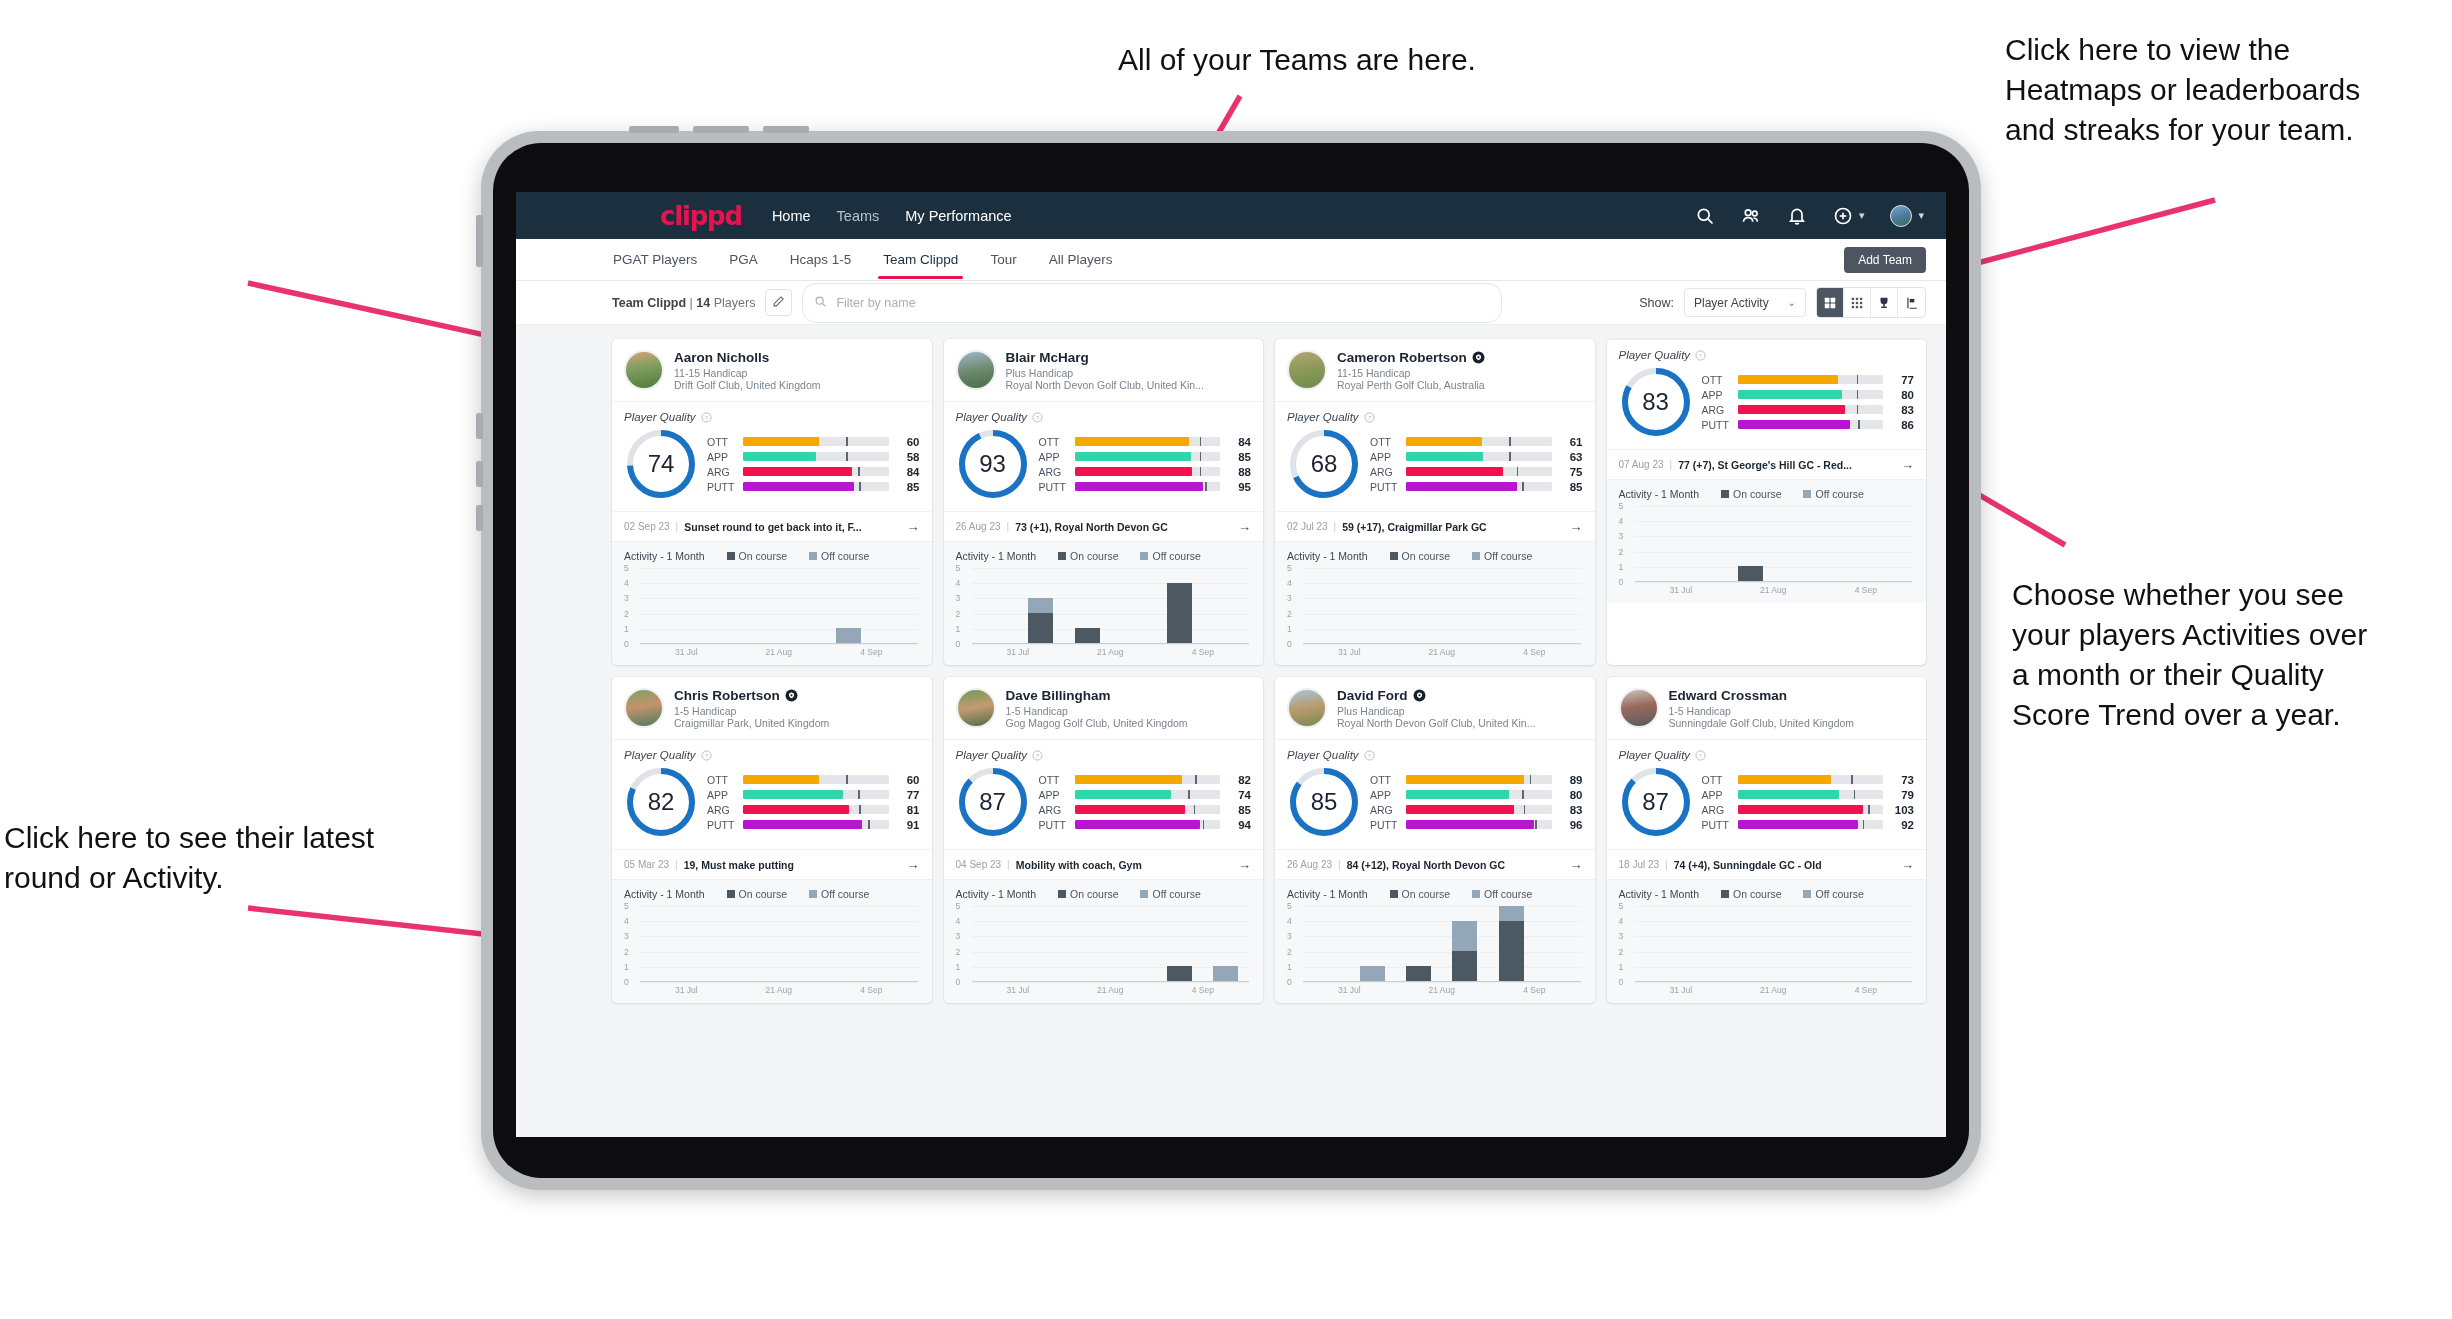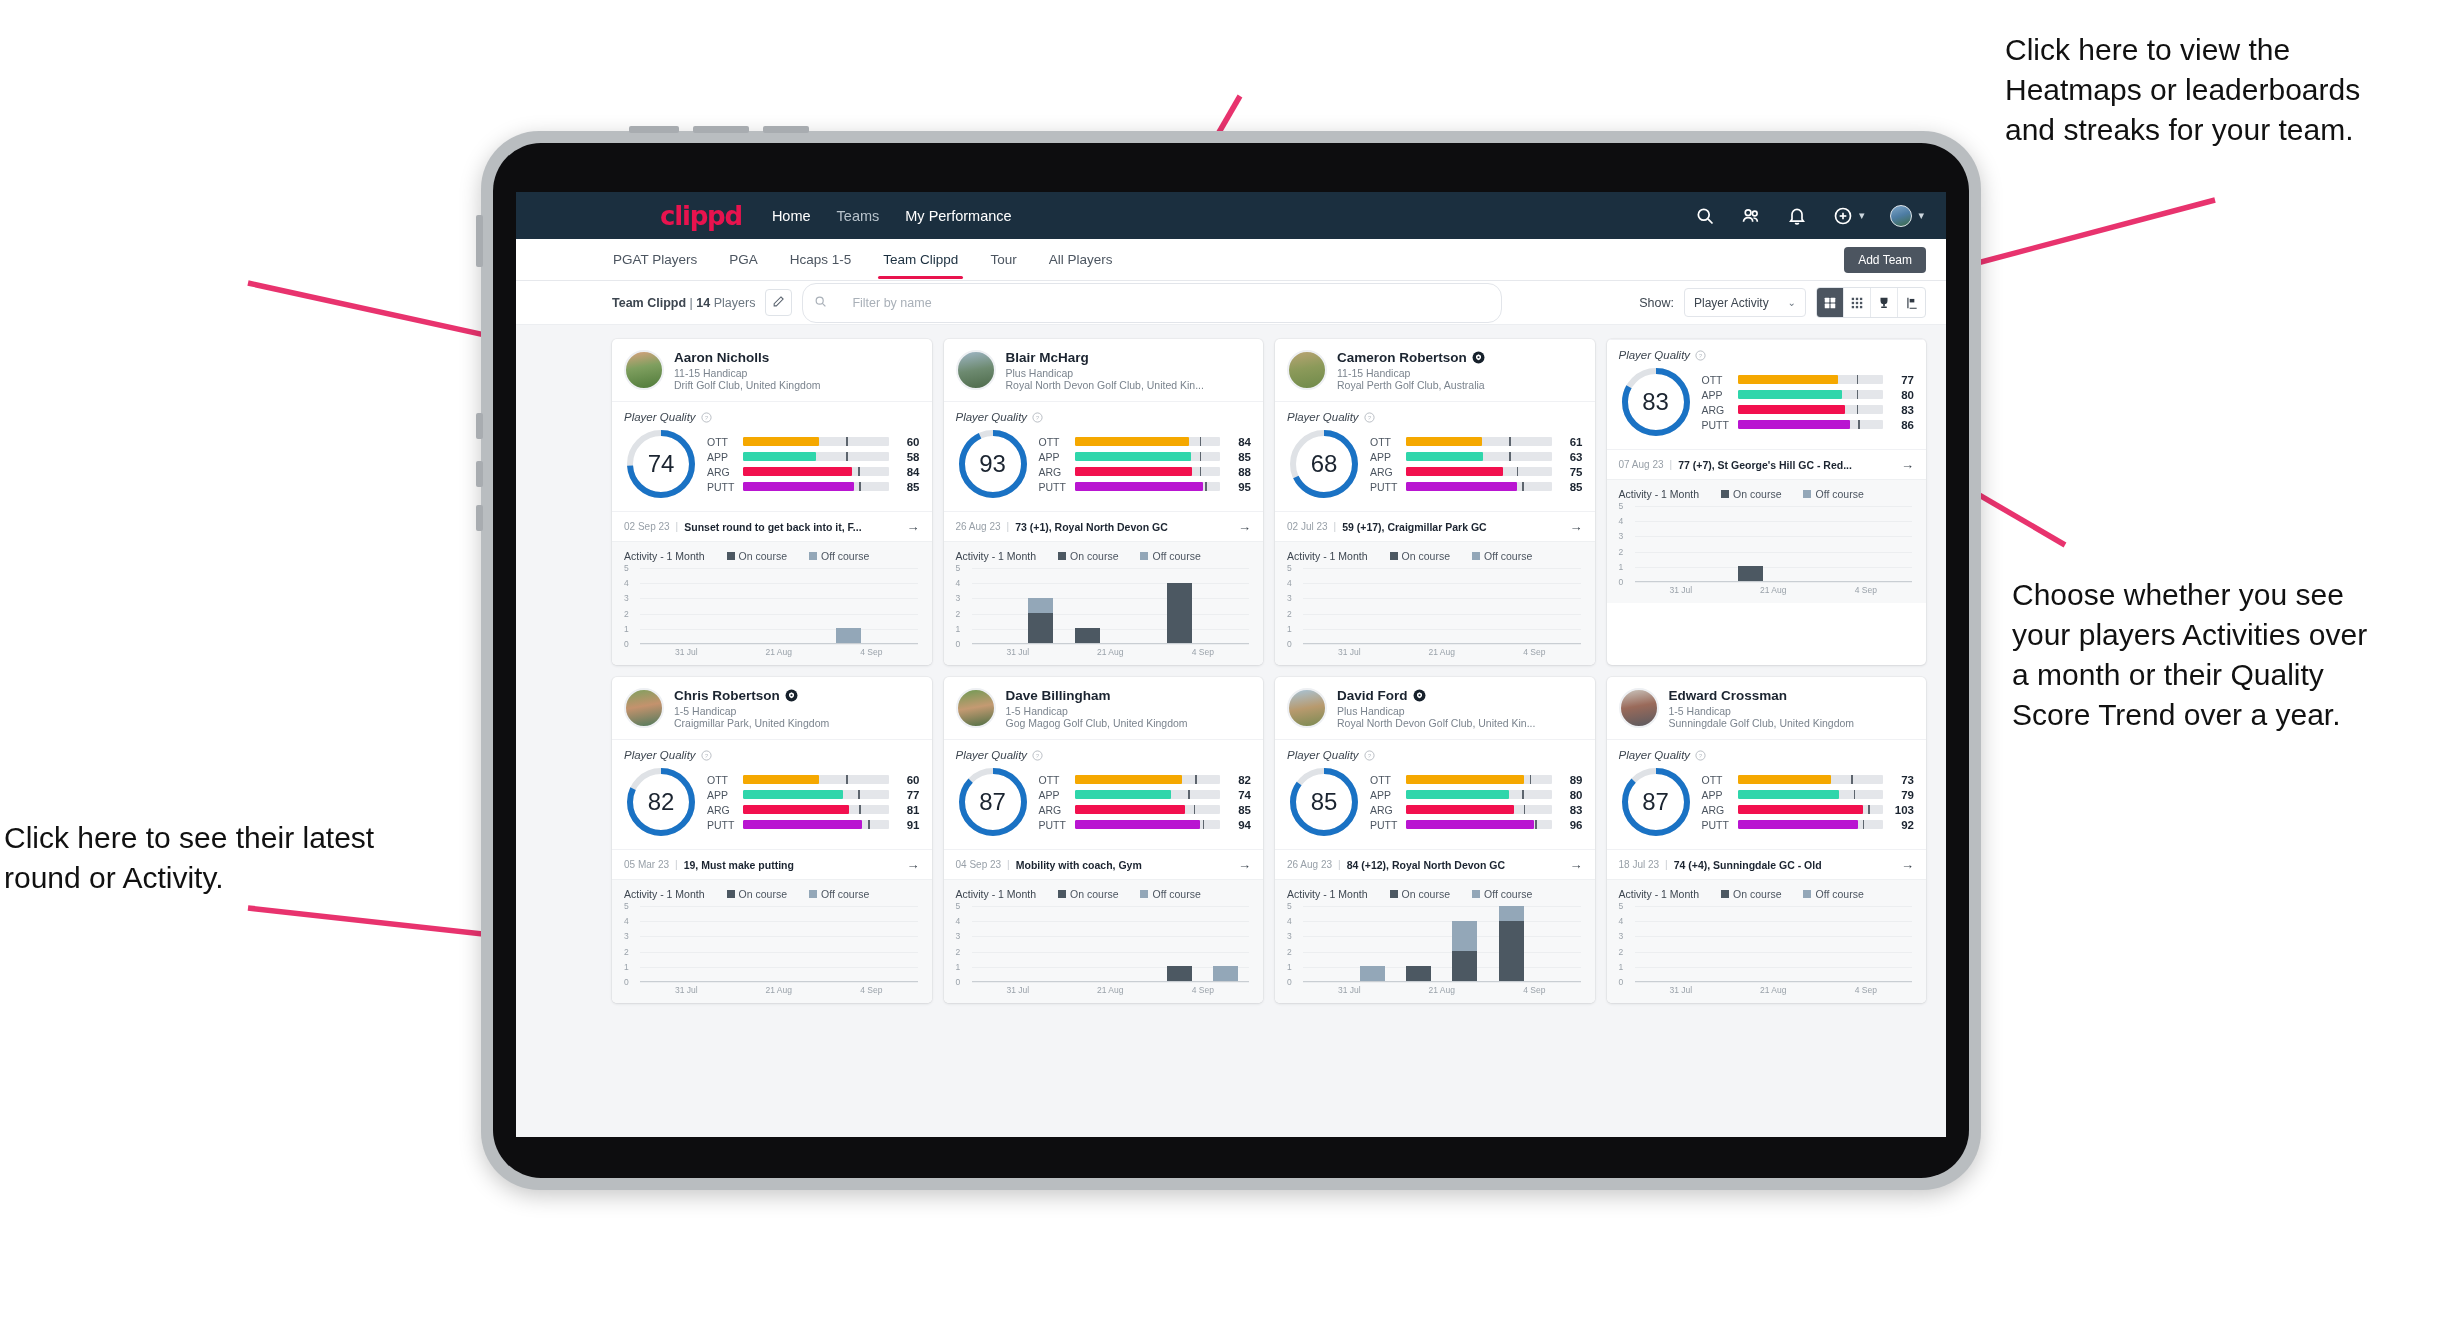--- a/index.html
+++ b/index.html
@@ -99,21 +99,21 @@
   .teamlabel { font-size: 12.5px; color: #3d4650; white-space: nowrap; }
   .teamlabel b { font-weight: bold; }
   .teamlabel .cnt { color: #6b7680; }
   .pencil-box {
     width: 27px; height: 27px; border: 1px solid #dfe3e8; border-radius: 4px;
     display: flex; align-items: center; justify-content: center; background:#fff;
   }
   .pencil-box svg { width: 13px; height: 13px; }
   .searchbox {
     flex: 1; height: 40px; border: 1px solid #e2e5ea; border-radius: 14px;
-    background: #fff; display: flex; align-items: center; padding: 0 11px; gap: 25px;
+    background: #fff; display: flex; align-items: center; padding: 0 11px; gap: 9px;
     max-width: 700px;
   }
   .searchbox svg { width: 13px; height: 13px; flex: none; }
   .searchbox span { font-size: 12.5px; color: #a9b0b8; }
   .showlabel { font-size: 12.5px; color: #3d4650; margin-left: auto; white-space: nowrap; text-align: center; }
   .select {
     width: 122px; height: 29px; border: 1px solid #e2e5ea; border-radius: 4px;
     background: #fff; display: flex; align-items: center; justify-content: space-between;
     padding: 0 9px; font-size: 12px; color: #3d4650;
   }
@@ -191,20 +191,21 @@
   .bseg-off { background: #93a7b8; }
   .bseg-on { background: #4c5862; }
   .xaxis { display: flex; margin-left: 16px; margin-right: 2px; margin-top: 3px; }
   .xlab { flex: 1; text-align: center; font-size: 8.5px; color: #9aa2aa; }
 </style>
 </head>
 <body>
 
 <div id="root">
 
+  <div class="annot" style="left:1118px; top:40px;">All of your Teams are here.</div>
 
   <div class="annot" style="left:2005px; top:30px;">Click here to view the
 Heatmaps or leaderboards
 and streaks for your team.</div>
 
 
   <div class="annot" style="left:2012px; top:575px;">Choose whether you see
 your players Activities over
 a month or their Quality
 Score Trend over a year.</div>

